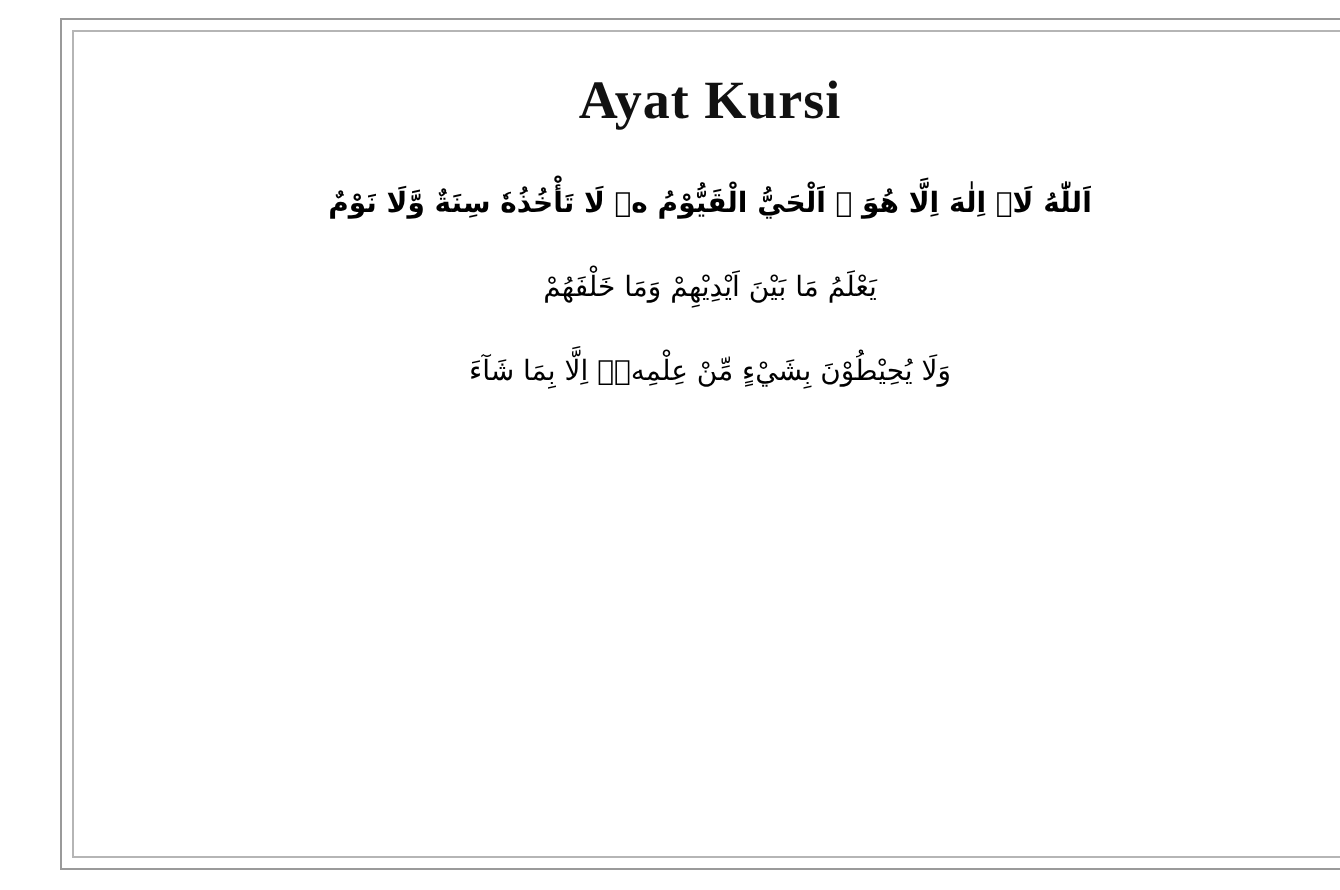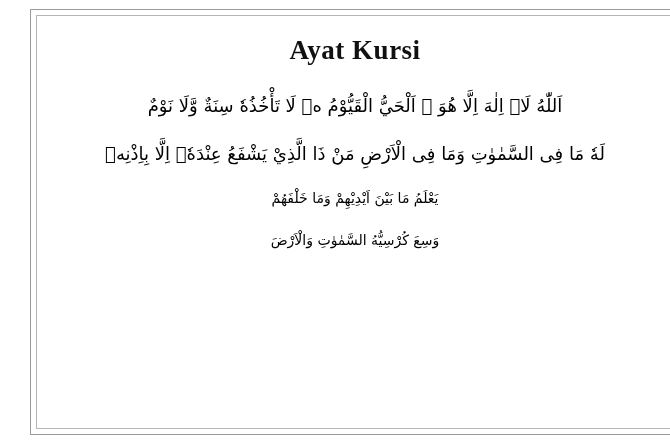--- a/index.html
+++ b/index.html
@@ -75,38 +75,38 @@
     color: #000000;
     font-size: 14px;
     line-height: 1.5;
     width: 100%;
     padding: 0 6px;
     box-sizing: border-box;
     margin-bottom: 21px;
     white-space: nowrap;
   }
   .verse-line.wide {
-    font-size: 18px;
+    font-size: 14px;
+    font-weight: bold;
   }
   .verse-line:last-child {
     margin-bottom: 0;
   }
 </style>
 </head>
 <body>
 
 <div class="page">
   <div class="outer-border"></div>
   <div class="inner-border"></div>
 
   <div class="content">
 
     <div class="title">Ayat Kursi</div>
 
     <div class="verse-block">
       <div class="verse-line wide">اَللّٰهُ لَاۤ اِلٰهَ اِلَّا هُوَ ۚ اَلْحَيُّ الْقَيُّوْمُ ەۚ لَا تَأْخُذُهٗ سِنَةٌ وَّلَا نَوْمٌ</div>
-      <div class="verse-line wide">لَهٗ مَا فِى السَّمٰوٰتِ وَمَا فِى الْاَرْضِ مَنْ ذَا الَّذِيْ يَشْفَعُ عِنْدَهٗۤ اِلَّا بِاِذْنِهٖ</div>
       <div class="verse-line">يَعْلَمُ مَا بَيْنَ اَيْدِيْهِمْ وَمَا خَلْفَهُمْ</div>
-      <div class="verse-line">وَسِعَ كُرْسِيُّهُ السَّمٰوٰتِ وَالْاَرْضَ</div>
+      <div class="verse-line">وَلَا يُحِيْطُوْنَ بِشَيْءٍ مِّنْ عِلْمِهٖۤ اِلَّا بِمَا شَآءَ</div>
     </div>
 
   </div>
 </div>
 
 </body></html>

